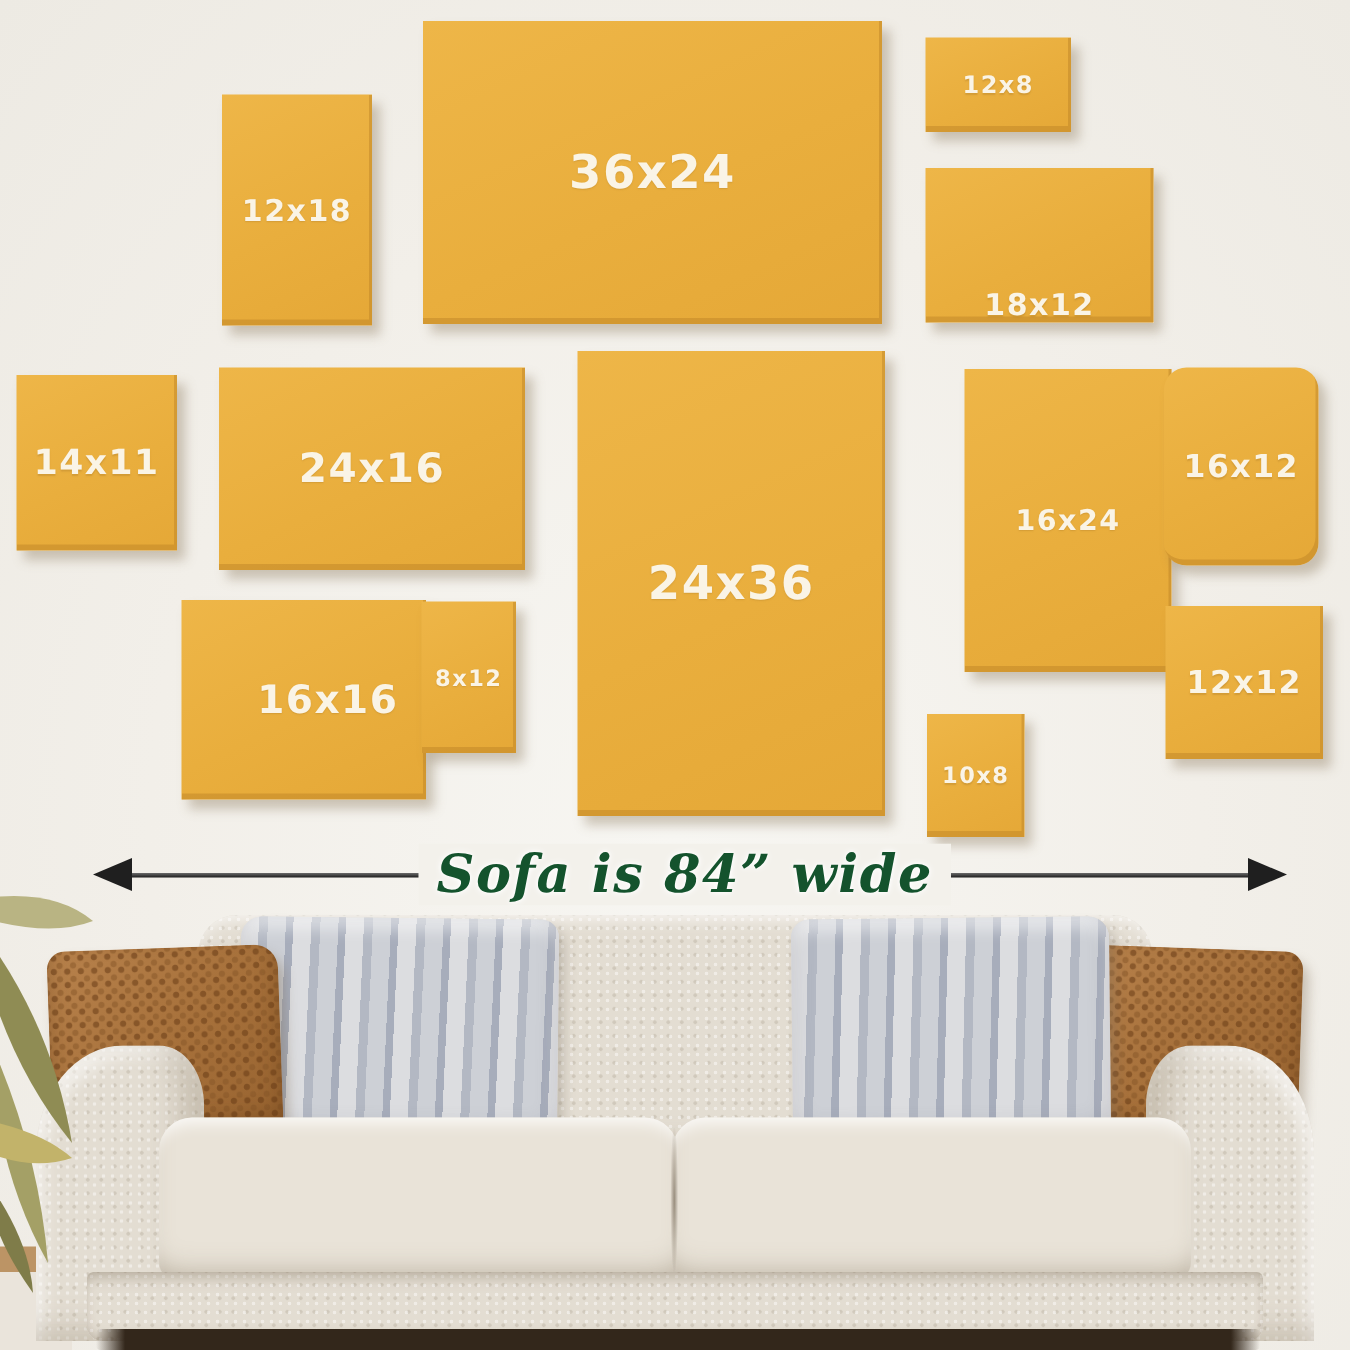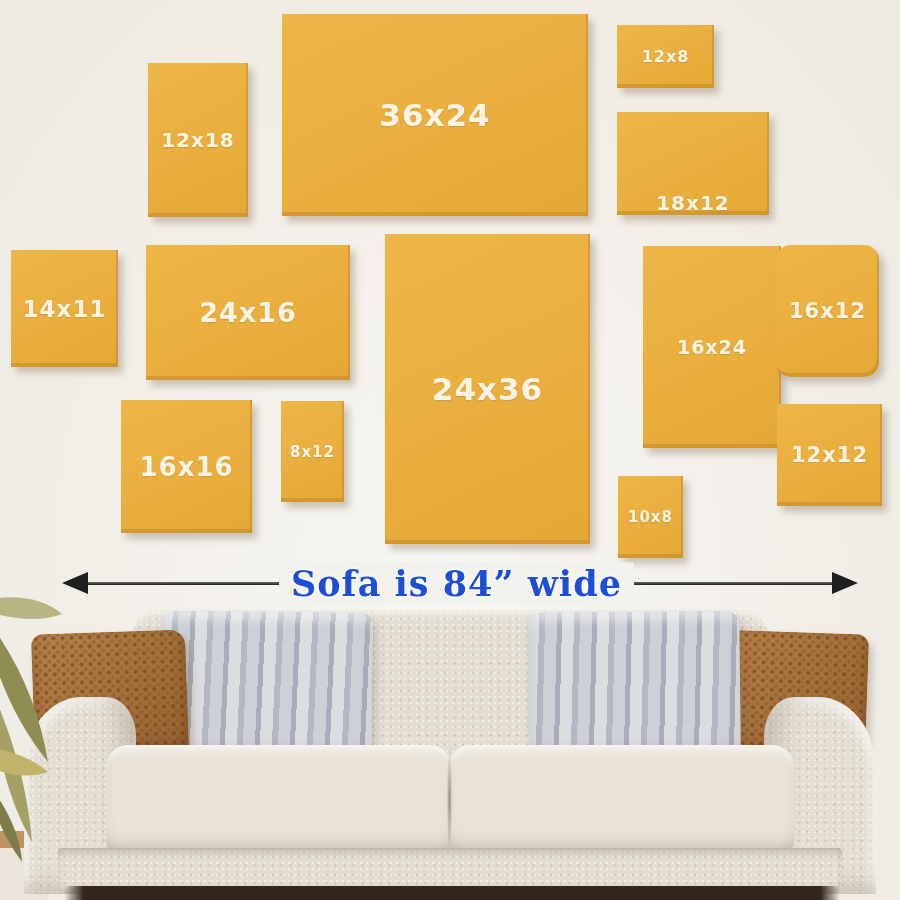--- a/index.html
+++ b/index.html
@@ -15,37 +15,37 @@
                text-shadow:0 1px 1px rgba(170,120,40,.35);}
   .p-12x18{left:148px;top:63px;width:100px;height:154px;font-size:20px;}
   .p-36x24{left:282px;top:14px;width:306px;height:202px;font-size:31px;}
   .p-12x8{left:617px;top:25px;width:97px;height:63px;font-size:16px;align-items:center;}
   .p-18x12{left:617px;top:112px;width:152px;height:103px;font-size:20px;align-items:flex-end;}
   .p-14x11{left:11px;top:250px;width:107px;height:117px;font-size:23px;}
   .p-24x16{left:146px;top:245px;width:204px;height:135px;font-size:27px;}
   .p-24x36{left:385px;top:234px;width:205px;height:310px;font-size:31px;}
   .p-16x24{left:615px;top:246px;width:138px;height:202px;font-size:19px;margin-left:28px;}
   .p-16x12{left:776px;top:245px;width:103px;height:132px;font-size:21px;border-radius:15px;}
-  .p-16x16{left:121px;top:400px;width:131px;height:133px;font-size:26px;}
+  .p-16x16{left:121px;top:400px;width:131px;height:133px;font-size:26px;padding-left:32px;}
   .p-8x12{left:281px;top:401px;width:63px;height:101px;font-size:15px;}
   .p-12x12{left:777px;top:404px;width:105px;height:102px;font-size:21px;}
   .p-10x8{left:618px;top:476px;width:65px;height:82px;font-size:15px;justify-content:center;}
 
   
   .measure{position:absolute;left:62px;top:570px;width:796px;height:28px;z-index:2;}
   .measure-line{position:absolute;left:10px;right:10px;top:12px;height:3px;border-radius:2px;
                 background:linear-gradient(180deg,#6b6b6b,#1c1c1c);}
   .head{position:absolute;top:2px;width:0;height:0;border-top:11px solid transparent;
         border-bottom:11px solid transparent;}
   .head-left{left:0;border-right:26px solid #1f1f1f;}
   .head-right{right:0;border-left:26px solid #1f1f1f;}
   .measure-label{position:absolute;left:50%;top:13px;transform:translate(-51%,-50%);
                  background:#f3f1eb;padding:0 12px;white-space:nowrap;
-                 font-family:"DejaVu Serif",serif;font-weight:bold;
-                 font-size:35px;color:#1d4ed8;letter-spacing:1px;
+                 font-family:"DejaVu Serif",serif;font-style:italic;font-weight:bold;
+                 font-size:35px;color:#14532d;letter-spacing:1px;
                  text-shadow:0 0 3px #ffffff,0 0 6px #ffffff;}
 
   
   .sofa{position:absolute;left:0;top:0;width:900px;height:900px;z-index:3;}
   .fabric{background-color:#e3ddd2;
           background-image:radial-gradient(rgba(255,255,255,.45) 1px,transparent 1.4px),
                            radial-gradient(rgba(158,147,128,.28) 1px,transparent 1.4px);
           background-size:6px 6px,9px 9px;background-position:0 0,3px 4px;}
   .sofa-back{position:absolute;left:132px;top:610px;width:636px;height:160px;
              border-radius:26px 26px 0 0;

